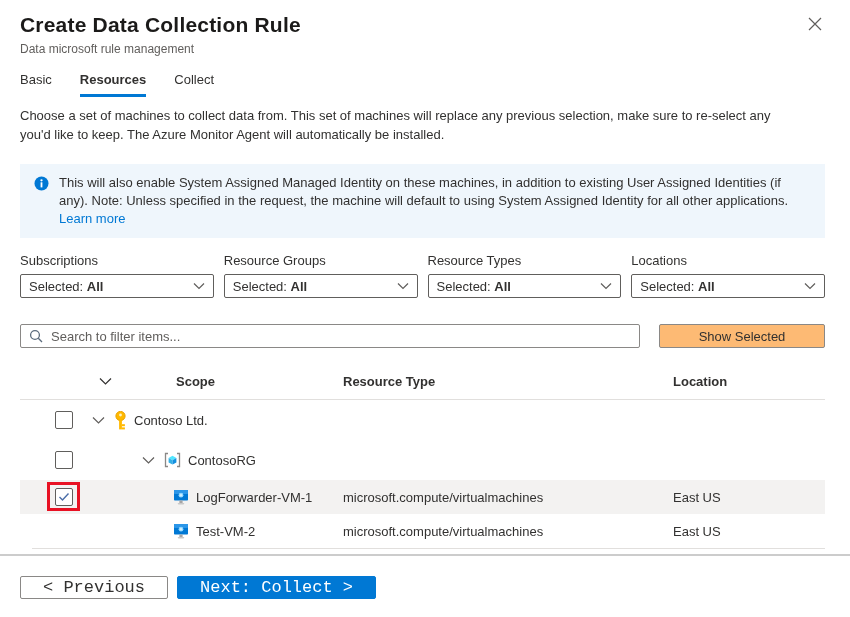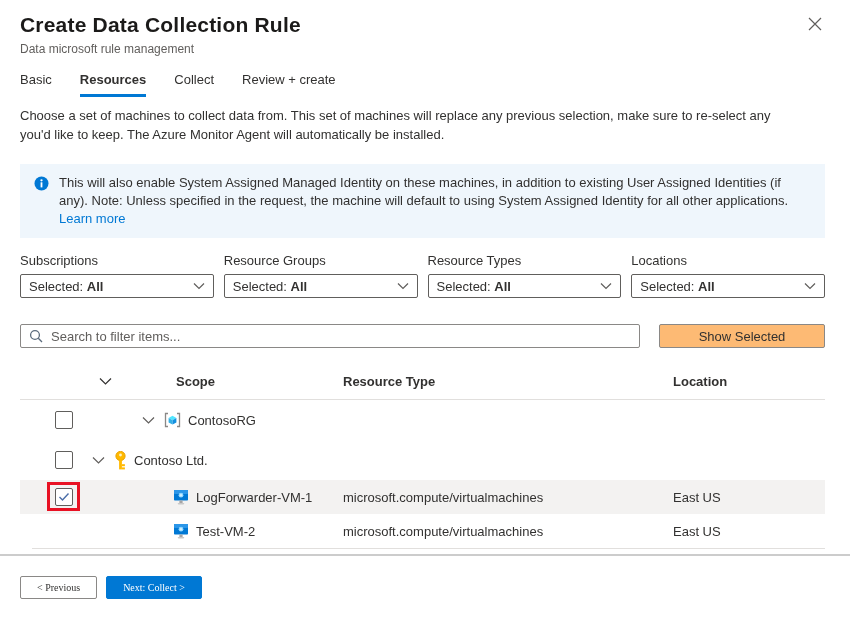--- a/index.html
+++ b/index.html
@@ -64,21 +64,21 @@
   .rlabel { color:#323130; white-space:nowrap; }
 
   .checkbox { position:relative; width:18px; height:18px; border:1px solid #605e5c; border-radius:2px; background:#fff; display:flex; align-items:center; justify-content:center; cursor:pointer; }
   .cbwrap { position:relative; display:flex; }
   .red-box { position:absolute; left:-8px; top:-6px; width:33px; height:29px; border:3px solid #e81123; pointer-events:none; }
 
   
   .table-bottom { margin-left:12px; border-bottom:1px solid #e1dfdd; }
   .footer-divider { margin-top:5px; border-bottom:2px solid #cccccc; }
   .footer { margin-top:20px; display:flex; gap:9px; }
-  .btn { height:23px; padding:0 16px; font-size:10px; font-family:Liberation Serif, serif; border-radius:2px; cursor:pointer; }
+  .btn { height:23px; padding:0 22px; font-size:17px; font-family:Liberation Mono, monospace; border-radius:2px; cursor:pointer; }
   .btn-secondary { background:#fff; border:1px solid #8a8886; color:#323130; }
   .btn-primary { background:#0078d4; border:1px solid #0078d4; color:#fff; }
 </style>
 </head>
 <body>
 
 <div class="page">
 
   <div class="hdr pad">
     <div class="title">Create Data Collection Rule</div>
@@ -87,21 +87,20 @@
   <div class="close-btn">
     <svg width="14" height="14" viewBox="0 0 14 14">
         <path d="M1 1 L13 13 M13 1 L1 13" stroke="#605e5c" stroke-width="1.2" fill="none"></path>
       </svg>
   </div>
 
   <div class="tabs pad">
     <div class="tab">Basic</div>
     <div class="tab active">Resources</div>
     <div class="tab">Collect</div>
-    <div class="tab">Review + create</div>
   </div>
 
   <div class="desc pad">Choose a set of machines to collect data from. This set of machines will replace any previous selection, make sure to re-select any you'd like to keep. The Azure Monitor Agent will automatically be installed.</div>
 
   <div class="pad">
     <div class="banner">
       <span class="banner-icon">
         <svg width="15" height="15" viewBox="0 0 15 15">
             <circle cx="7.5" cy="7.5" r="7" fill="#0078d4"></circle>
             <circle cx="7.5" cy="4.3" r="1.15" fill="#fff"></circle>
@@ -187,62 +186,62 @@
         <span class="head-scope-label">Scope</span>
       </div>
       <div class="col-type" style="font-weight:bold;">Resource Type</div>
       <div class="col-loc" style="font-weight:bold;">Location</div>
     </div>
 
     <div class="trow">
       <div class="col-cb">
           <span class="checkbox"></span>
         </div>
-      <div class="col-scope lvl2">
-        <span class="chev">
-            <svg width="13" height="9" viewBox="0 0 13 9">
-              <path d="M1 1.5 L6.5 7 L12 1.5" stroke="#605e5c" stroke-width="1.2" fill="none"></path>
-            </svg>
-          </span>
-        <span class="ricon">
-          <svg width="17" height="16" viewBox="0 0 17 16">
-              <path d="M4 1.5 H1.5 V14.5 H4" stroke="#8a8886" stroke-width="1.3" fill="none"></path>
-              <path d="M13 1.5 H15.5 V14.5 H13" stroke="#8a8886" stroke-width="1.3" fill="none"></path>
-              <path d="M8.5 3.8 L12.4 6 L8.5 8.2 L4.6 6 Z" fill="#50e6ff"></path>
-              <path d="M4.6 6 L8.5 8.2 L8.5 12.6 L4.6 10.4 Z" fill="#32b0e7"></path>
-              <path d="M12.4 6 L8.5 8.2 L8.5 12.6 L12.4 10.4 Z" fill="#1490df"></path>
-            </svg>
-        </span>
-        <span class="rlabel">ContosoRG</span>
-      </div>
-      <div class="col-type"></div>
-      <div class="col-loc"></div>
-    </div>
-
-    <div class="trow">
-      <div class="col-cb">
-          <span class="checkbox"></span>
-        </div>
       <div class="col-scope lvl1">
         <span class="chev">
             <svg width="13" height="9" viewBox="0 0 13 9">
               <path d="M1 1.5 L6.5 7 L12 1.5" stroke="#605e5c" stroke-width="1.2" fill="none"></path>
             </svg>
           </span>
         <span class="ricon">
           <svg width="13" height="19" viewBox="0 0 13 19">
               <circle cx="6.5" cy="5" r="4.6" fill="#ffb900"></circle>
               <circle cx="6.5" cy="5" r="4.6" fill="none" stroke="#eaa300" stroke-width="1"></circle>
               <circle cx="6.5" cy="4" r="1.4" fill="#fff3c2"></circle>
               <rect x="5.1" y="9" width="2.8" height="9.4" fill="#ffb900"></rect>
               <rect x="7.9" y="13.2" width="3" height="2" fill="#ffb900"></rect>
               <rect x="7.9" y="16.4" width="3" height="2" fill="#ffb900"></rect>
             </svg>
         </span>
         <span class="rlabel">Contoso Ltd.</span>
+      </div>
+      <div class="col-type"></div>
+      <div class="col-loc"></div>
+    </div>
+
+    <div class="trow">
+      <div class="col-cb">
+          <span class="checkbox"></span>
+        </div>
+      <div class="col-scope lvl2">
+        <span class="chev">
+            <svg width="13" height="9" viewBox="0 0 13 9">
+              <path d="M1 1.5 L6.5 7 L12 1.5" stroke="#605e5c" stroke-width="1.2" fill="none"></path>
+            </svg>
+          </span>
+        <span class="ricon">
+          <svg width="17" height="16" viewBox="0 0 17 16">
+              <path d="M4 1.5 H1.5 V14.5 H4" stroke="#8a8886" stroke-width="1.3" fill="none"></path>
+              <path d="M13 1.5 H15.5 V14.5 H13" stroke="#8a8886" stroke-width="1.3" fill="none"></path>
+              <path d="M8.5 3.8 L12.4 6 L8.5 8.2 L4.6 6 Z" fill="#50e6ff"></path>
+              <path d="M4.6 6 L8.5 8.2 L8.5 12.6 L4.6 10.4 Z" fill="#32b0e7"></path>
+              <path d="M12.4 6 L8.5 8.2 L8.5 12.6 L12.4 10.4 Z" fill="#1490df"></path>
+            </svg>
+        </span>
+        <span class="rlabel">ContosoRG</span>
       </div>
       <div class="col-type"></div>
       <div class="col-loc"></div>
     </div>
 
     <div class="trow vm highlight">
       <div class="col-cb">
         <span class="cbwrap">
           <span class="red-box"></span>
           <span class="checkbox">

